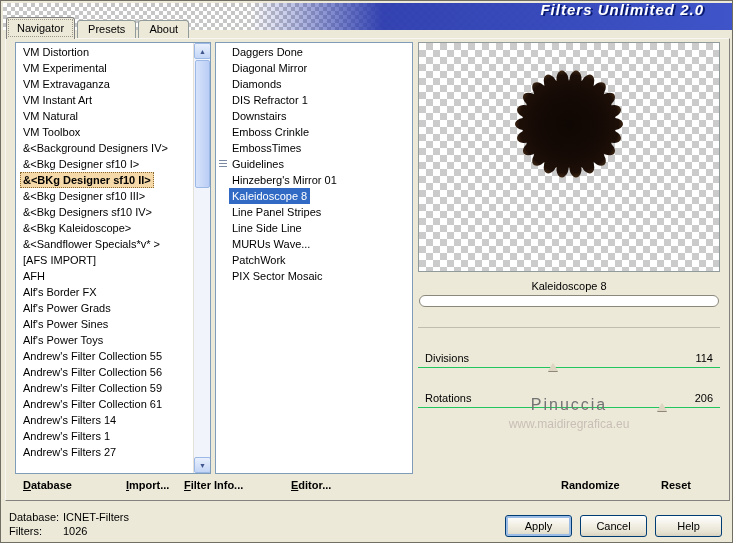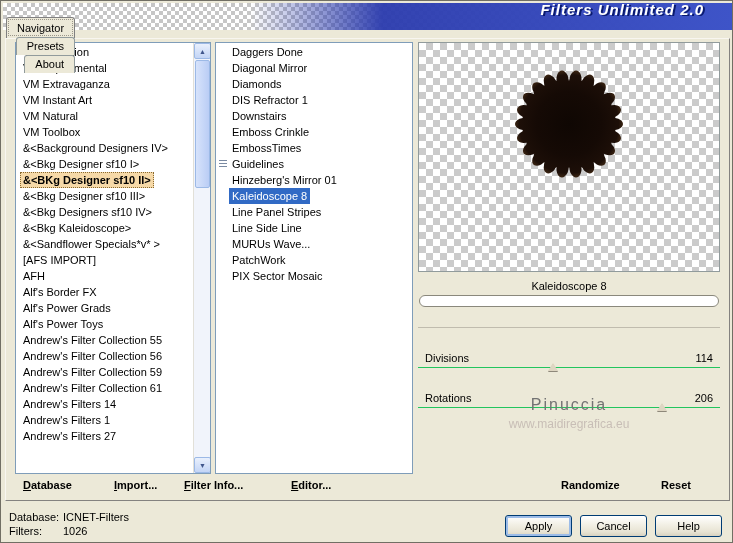--- a/index.html
+++ b/index.html
@@ -9,21 +9,21 @@
   
   .banner{position:absolute;left:2px;top:2px;width:729px;height:27px;background-color:#fff;
     background-image:
       linear-gradient(90deg,rgba(44,60,174,0) 34%,rgba(44,60,174,.96) 52%,#3e54c8 100%),
       linear-gradient(45deg,#c6c6c6 25%,transparent 25%,transparent 75%,#c6c6c6 75%),
       linear-gradient(45deg,#c6c6c6 25%,transparent 25%,transparent 75%,#c6c6c6 75%);
     background-size:100% 100%,8px 8px,8px 8px;background-position:0 0,0 0,4px 4px;}
   .banner-title{position:absolute;right:28px;top:-2px;font-style:italic;font-weight:bold;font-size:15px;
     letter-spacing:1px;color:#fff;text-shadow:2px 1px 0 #0a1a6e;white-space:nowrap;}
   
-  .tab-bar{position:absolute;left:5px;top:16px;height:21px;display:flex;align-items:flex-end;z-index:5;flex-direction:column;}
+  .tab-bar{position:absolute;left:5px;top:16px;height:21px;display:flex;align-items:flex-end;z-index:5;}
   .tab{position:relative;height:18px;line-height:17px;padding:0 10px;background:var(--dialog-bg,#ece9d8);
     border:1px solid #919b9c;border-bottom:none;border-radius:3px 3px 0 0;margin-right:2px;cursor:default;}
   .tab.active{height:22px;line-height:20px;margin-bottom:-1px;border-color:#808080;}
   .tab.active::after{content:'';position:absolute;left:2px;right:2px;top:2px;bottom:3px;outline:1px dotted #9a968a;}
   
   .page{position:absolute;left:4px;top:37px;width:725px;height:463px;background:var(--dialog-bg,#ece9d8);
     border:1px solid;border-color:#f8f6f0 #848280 #848280 #f8f6f0;z-index:1;}
   
   .listbox{position:absolute;top:3px;height:432px;background:#fff;border:1px solid #7f9db9;overflow:hidden;}
   .cat-list{left:9px;width:196px;}
@@ -109,20 +109,21 @@
           <div class="list-row"><span class="row-label">&amp;&lt;Bkg Designer sf10 I&gt;</span></div>
           <div class="list-row"><span class="row-label selected">&amp;&lt;BKg Designer sf10 II&gt;</span></div>
           <div class="list-row"><span class="row-label">&amp;&lt;Bkg Designer sf10 III&gt;</span></div>
           <div class="list-row"><span class="row-label">&amp;&lt;Bkg Designers sf10 IV&gt;</span></div>
           <div class="list-row"><span class="row-label">&amp;&lt;Bkg Kaleidoscope&gt;</span></div>
           <div class="list-row"><span class="row-label">&amp;&lt;Sandflower Specials*v* &gt;</span></div>
           <div class="list-row"><span class="row-label">[AFS IMPORT]</span></div>
           <div class="list-row"><span class="row-label">AFH</span></div>
           <div class="list-row"><span class="row-label">Alf's Border FX</span></div>
           <div class="list-row"><span class="row-label">Alf's Power Grads</span></div>
+          <div class="list-row"><span class="row-label">Alf's Power Sines</span></div>
           <div class="list-row"><span class="row-label">Alf's Power Toys</span></div>
           <div class="list-row"><span class="row-label">Andrew's Filter Collection 55</span></div>
           <div class="list-row"><span class="row-label">Andrew's Filter Collection 56</span></div>
           <div class="list-row"><span class="row-label">Andrew's Filter Collection 59</span></div>
           <div class="list-row"><span class="row-label">Andrew's Filter Collection 61</span></div>
           <div class="list-row"><span class="row-label">Andrew's Filters 14</span></div>
           <div class="list-row"><span class="row-label">Andrew's Filters 1</span></div>
           <div class="list-row"><span class="row-label">Andrew's Filters 27</span></div>
         </div>
       <div class="scrollbar">
@@ -181,21 +182,21 @@
         </div>
       </div>
 
     <div class="watermark">
       <div class="wm1">Pinuccia</div>
       <div class="wm2">www.maidiregrafica.eu</div>
     </div>
 
     <div class="toolbar">
         <span class="tool-btn" style="left: 17px;"><span class="ul">D</span>atabase</span>
-        <span class="tool-btn" style="left: 108px;"><span class="ul">I</span>mport...</span>
+        <span class="tool-btn" style="left: 120px;"><span class="ul">I</span>mport...</span>
         <span class="tool-btn" style="left: 178px;"><span class="ul">F</span>ilter Info...</span>
         <span class="tool-btn" style="left: 285px;"><span class="ul">E</span>ditor...</span>
         <span class="tool-btn" style="left: 555px;">Randomize</span>
         <span class="tool-btn" style="left: 655px;">Reset</span>
       </div>
   </div>
 
   <div class="status-line l1">
     <span class="st-label">Database:</span><span>ICNET-Filters</span>
   </div>

